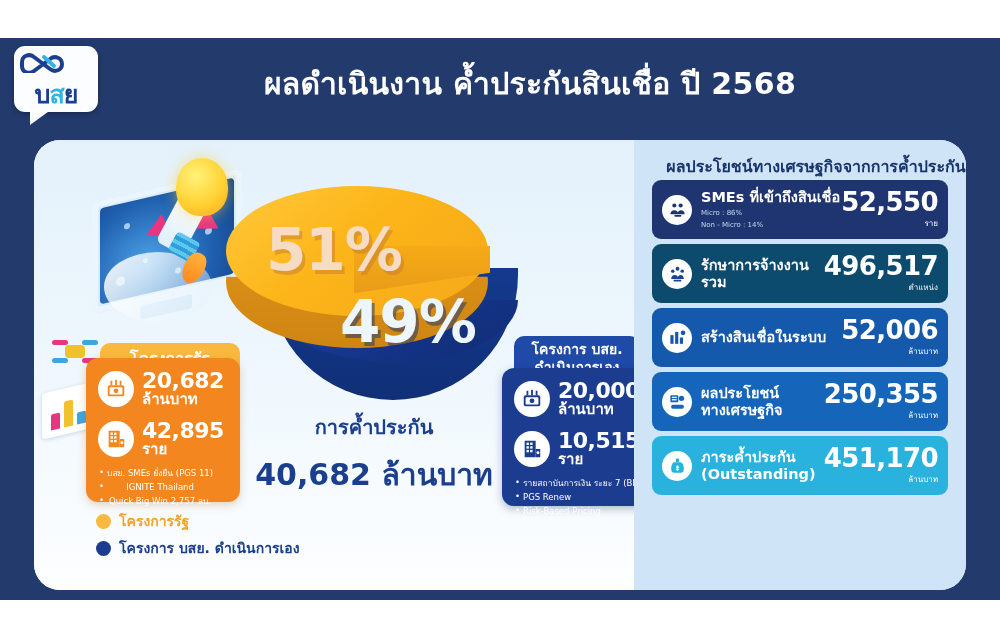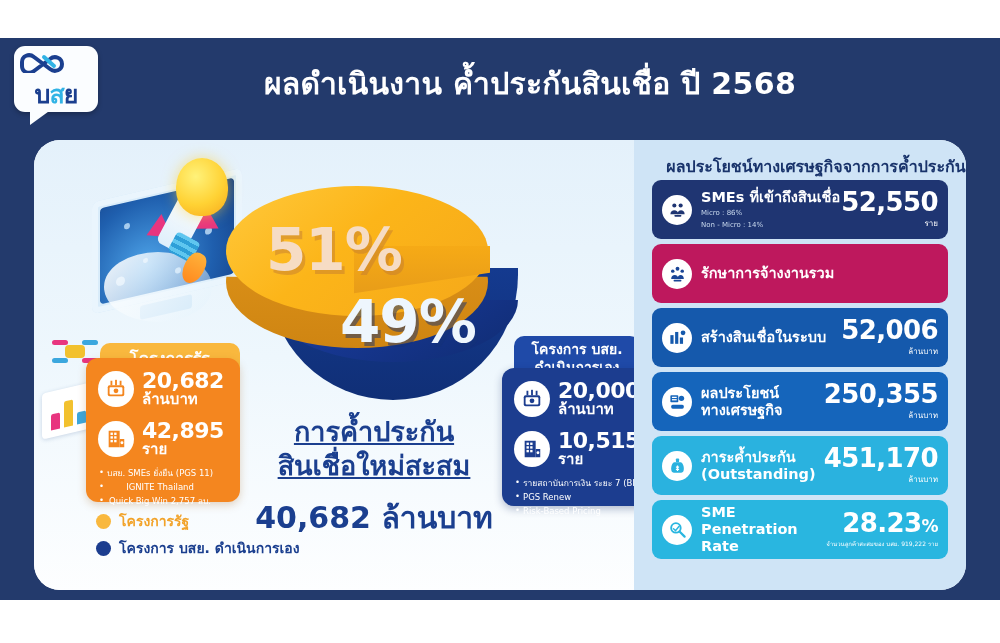--- a/index.html
+++ b/index.html
@@ -90,21 +90,21 @@
   .slice-or-notch{position:absolute;left:152px;top:66px;width:136px;height:74px;
     background:linear-gradient(180deg,#f6aa16,#e0951a);
     clip-path:polygon(0% 0%,100% 0%,100% 36%,0% 64%);}
   .pct{position:absolute;font-weight:bold;letter-spacing:-1px;}
   .pct-51{left:64px;top:36px;font-size:58px;color:#f6dcc4;text-shadow:3px 4px 0 rgba(190,120,50,.45);}
   .pct-49{left:138px;top:108px;font-size:58px;color:#eef6fd;text-shadow:3px 4px 0 rgba(20,50,120,.5);}
 
   
   .center-cap{position:absolute;left:212px;top:275px;width:256px;text-align:center;
     color:#1b3f8f;font-weight:bold;line-height:1.25;}
-  .center-cap .l1{font-size:27px;text-decoration:underline;}
+  .center-cap .l1{font-size:20px;}
   .center-cap .big{font-size:30px;margin-top:16px;}
 
   
   .box{position:absolute;border-radius:12px;}
   .gov-tab{left:66px;top:203px;width:140px;height:30px;background:#f9b83e;border-radius:10px 10px 0 0;
     display:flex;align-items:center;justify-content:center;color:#ffffff;font-size:16px;font-weight:bold;}
   .gov-box{left:52px;top:218px;width:154px;height:144px;background:#f4861f;
     box-shadow:0 3px 8px rgba(160,90,15,.25);}
   .blue-tab{left:480px;top:196px;width:126px;height:44px;background:#1f4aa8;border-radius:10px 10px 0 0;
     text-align:center;color:#ffffff;font-size:14px;font-weight:bold;line-height:1.25;padding-top:5px;
@@ -242,21 +242,20 @@
         <div class="slice-blue-top"></div>
         <div class="slice-or-side"></div>
         <div class="slice-or-top"></div>
         <div class="slice-or-notch"></div>
         <div class="pct pct-51">51%</div>
         <div class="pct pct-49">49%</div>
       </div>
 
       <div class="center-cap">
         <div class="l1">การค้ำประกัน</div>
-        <div class="l1">สินเชื่อใหม่สะสม</div>
         <div class="big">40,682 ล้านบาท</div>
       </div>
 
       <div class="box gov-tab">โครงการรัฐ</div>
       <div class="box gov-box">
         <div class="stat-row" style="left:12px;top:12px;">
           <div class="circ circ-or">
             <svg width="22" height="22" viewBox="0 0 24 24">
               <rect x="3" y="8" width="18" height="12" rx="2" fill="#f4861f"></rect>
               <rect x="5" y="10" width="14" height="8" rx="1" fill="#ffffff"></rect>
@@ -383,34 +382,38 @@
             <div class="rlabel">SMEs ที่เข้าถึงสินเชื่อ</div>
             <div class="rsub">Micro : 86%</div>
             <div class="rsub">Non - Micro : 14%</div>
           </div>
           <div class="rvalwrap">
             <div class="rval">52,550</div>
             <div class="runit">ราย</div>
           </div>
         </div>
 
-        <div class="ritem" style="background:#be185d">
+        <div class="ritem" style="background:#0c4a6e">
           <div class="ricon">
             <svg width="19" height="19" viewBox="0 0 24 24">
               <circle cx="12" cy="6" r="2.4" fill="#1a4596"></circle>
               <circle cx="6" cy="9" r="2.2" fill="#1a4596"></circle>
                 <circle cx="18" cy="9" r="2.2" fill="#1a4596"></circle>
               <path d="M4 19c0-3 2-5 4.5-5S13 16 13 19z" fill="#1a4596"></path>
               <path d="M12 19c0-3 1.8-5 4-5s4 2 4 5z" fill="#1a4596"></path>
               <rect x="7" y="20" width="10" height="2" rx="1" fill="#1a4596"></rect>
             </svg>
           </div>
           <div class="rlabelwrap">
             <div class="rlabel">รักษาการจ้างงานรวม</div>
           </div>
+          <div class="rvalwrap">
+            <div class="rval">496,517</div>
+            <div class="runit">ตำแหน่ง</div>
+          </div>
         </div>
 
         <div class="ritem" style="background:#1559ac">
           <div class="ricon">
             <svg width="19" height="19" viewBox="0 0 24 24">
               <rect x="3" y="9" width="4" height="11" fill="#1559ac"></rect>
               <rect x="9" y="5" width="4" height="15" fill="#1559ac"></rect>
               <rect x="15" y="12" width="4" height="8" fill="#1559ac"></rect>
               <circle cx="19" cy="6" r="3" fill="#1559ac"></circle>
             </svg>
@@ -455,34 +458,17 @@
           <div class="rlabelwrap">
             <div class="rlabel">ภาระค้ำประกัน</div>
             <div class="rlabel">(Outstanding)</div>
           </div>
           <div class="rvalwrap">
             <div class="rval">451,170</div>
             <div class="runit">ล้านบาท</div>
           </div>
         </div>
 
-        <div class="ritem" style="background:#29b6e0">
-          <div class="ricon">
-            <svg width="19" height="19" viewBox="0 0 24 24">
-              <circle cx="10" cy="10" r="6" fill="none" stroke="#29b6e0" stroke-width="2.4"></circle>
-              <path d="M14.5 14.5 L21 21" stroke="#29b6e0" stroke-width="2.8" stroke-linecap="round"></path>
-              <path d="M7 11l2.5 2.5L14 8" stroke="#29b6e0" stroke-width="1.9" fill="none" stroke-linecap="round"></path>
-            </svg>
-          </div>
-          <div class="rlabelwrap">
-            <div class="rlabel">SME</div>
-            <div class="rlabel">Penetration Rate</div>
-          </div>
-          <div class="rvalwrap">
-            <div class="rval"><span>28.23</span><span class="pctsym">%</span></div>
-            <div class="rnote">จำนวนลูกค้าสะสมของ บสย. 919,222 ราย</div>
-          </div>
-        </div>
 
       </div>
     </div>
   </div>
 </div>
 
 </body></html>

